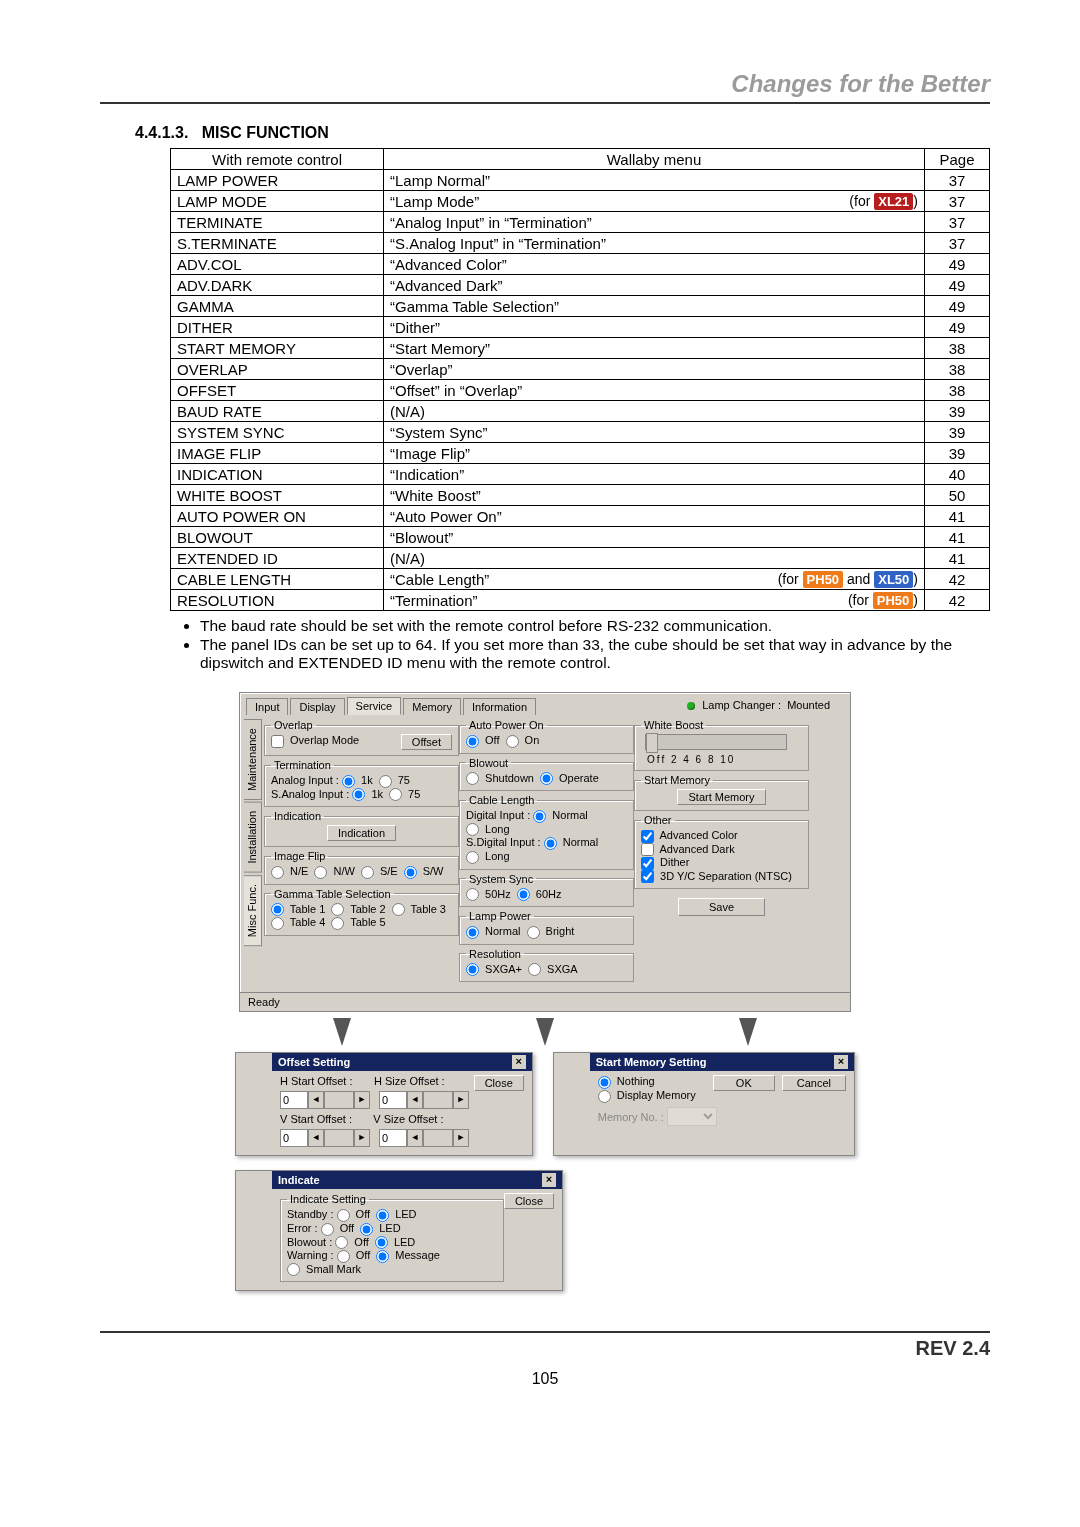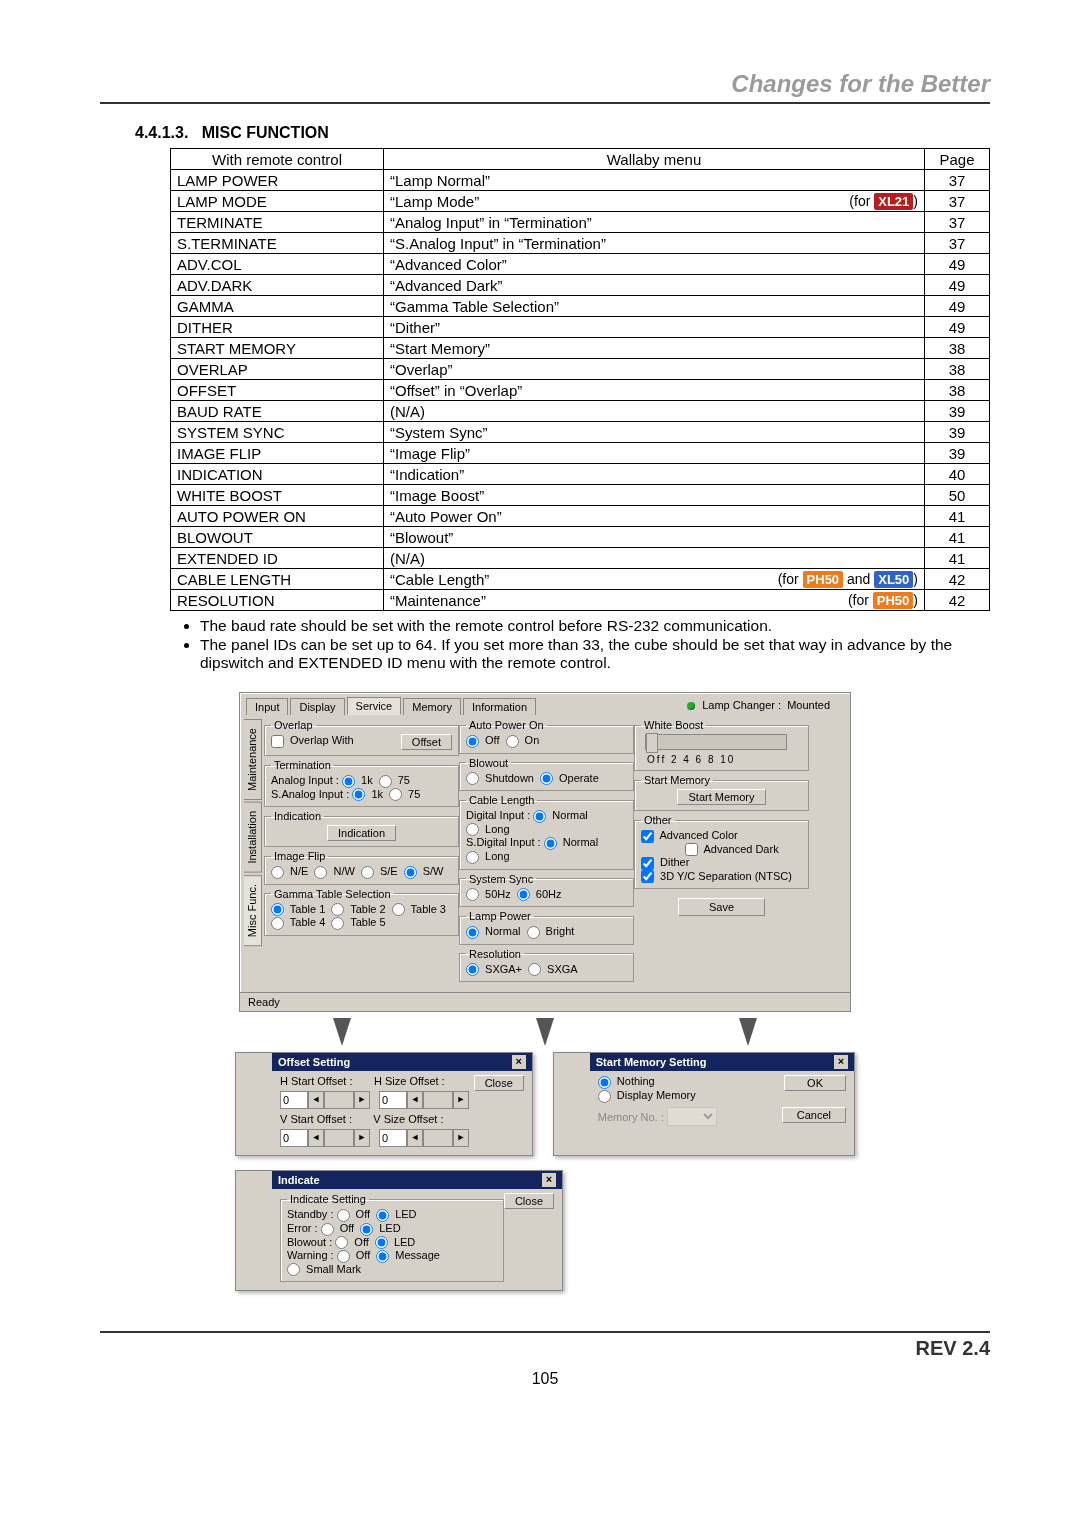--- a/index.html
+++ b/index.html
@@ -221,21 +221,21 @@
           <td class="menu-cell"><span>“Image Flip”</span></td>
           <td class="col-page" style="text-align: center;">39</td>
         </tr>
         <tr>
           <td class="col-remote">INDICATION</td>
           <td class="menu-cell"><span>“Indication”</span></td>
           <td class="col-page" style="text-align: center;">40</td>
         </tr>
         <tr>
           <td class="col-remote">WHITE BOOST</td>
-          <td class="menu-cell"><span>“Image Boost”</span></td>
+          <td class="menu-cell"><span>“White Boost”</span></td>
           <td class="col-page" style="text-align: center;">50</td>
         </tr>
         <tr>
           <td class="col-remote">AUTO POWER ON</td>
           <td class="menu-cell"><span>“Auto Power On”</span></td>
           <td class="col-page" style="text-align: center;">41</td>
         </tr>
         <tr>
           <td class="col-remote">BLOWOUT</td>
           <td class="menu-cell"><span>“Blowout”</span></td>
@@ -246,21 +246,21 @@
           <td class="menu-cell"><span>(N/A)</span></td>
           <td class="col-page" style="text-align: center;">41</td>
         </tr>
         <tr>
           <td class="col-remote">CABLE LENGTH</td>
           <td class="menu-cell"><span>“Cable Length”</span><span class="menu-note" style="float: right;">(for <span class="chip c-orange">PH50</span> and <span class="chip c-blue">XL50</span>)</span></td>
           <td class="col-page" style="text-align: center;">42</td>
         </tr>
         <tr>
           <td class="col-remote">RESOLUTION</td>
-          <td class="menu-cell"><span>“Maintenance”</span><span class="menu-note" style="float: right;">(for <span class="chip c-orange">PH50</span>)</span></td>
+          <td class="menu-cell"><span>“Termination”</span><span class="menu-note" style="float: right;">(for <span class="chip c-orange">PH50</span>)</span></td>
           <td class="col-page" style="text-align: center;">42</td>
         </tr>
       </tbody>
   </table>
 
   <ul class="bullets">
     <li>The baud rate should be set with the remote control before RS-232 communication.</li>
     <li>The panel IDs can be set up to 64. If you set more than 33, the cube should be set that way in advance by the dipswitch and EXTENDED ID menu with the remote control.</li>
   </ul>
 
@@ -281,21 +281,21 @@
     <div class="panel-body">
       <div class="vtabs" id="vtabs">
           <div class="vtab">Maintenance</div>
           <div class="vtab">Installation</div>
           <div class="vtab active">Misc Func.</div>
         </div>
 
       <div class="groups-col gcol">
         <fieldset>
           <legend>Overlap</legend>
-          <label class="ck"><input type="checkbox" style=""> <span>Overlap With</span></label>
+          <label class="ck"><input type="checkbox" style=""> <span>Overlap Mode</span></label>
           <span class="btn" style="float:right">Offset</span>
         </fieldset>
         <fieldset id="fs-term">
           <legend>Termination</legend>
         <div><span>Analog Input :</span> <label class="rd"><input type="radio" name="term0" checked="" style=""> 1k</label><label class="rd"><input type="radio" name="term0" style=""> 75</label></div>
             <div><span>S.Analog Input :</span> <label class="rd"><input type="radio" name="term1" checked="" style=""> 1k</label><label class="rd"><input type="radio" name="term1" style=""> 75</label></div>
           </fieldset>
         <fieldset>
           <legend>Indication</legend>
           <div style="text-align:center"><span class="btn">Indication</span></div>
@@ -327,21 +327,21 @@
           <div class="slider"><div class="thumb"></div></div>
           <div class="ticklabels">Off   2    4    6    8   10</div>
         </fieldset>
         <fieldset>
           <legend>Start Memory</legend>
           <div style="text-align:center"><span class="btn">Start Memory</span></div>
         </fieldset>
         <fieldset id="fs-other">
           <legend>Other</legend>
         <label class="ck" style="display: block;"><input type="checkbox" checked="" style=""> Advanced Color</label>
-            <label class="ck" style="display: block; margin-left: 44px;"><input type="checkbox" style=""> Advanced Dark</label>
+            <label class="ck" style="display: block;"><input type="checkbox" style=""> Advanced Dark</label>
             <label class="ck" style="display: block;"><input type="checkbox" checked="" style=""> Dither</label>
             <label class="ck" style="display: block;"><input type="checkbox" checked="" style=""> 3D Y/C Separation (NTSC)</label>
           </fieldset>
         <div style="text-align:center; margin-top:6px;">
           <span class="btn" style="padding:2px 30px">Save</span>
         </div>
       </div>
     </div>
     <div class="status-bar">Ready</div>
   </div>
@@ -402,21 +402,21 @@
           </div>
         </div>
       </div>
 
       <div class="dialog" style="width:295px">
         <div class="titlebar">
           <span>Start Memory Setting</span>
           <span class="x">×</span>
         </div>
         <div class="body">
-           <div style="float:right; display:flex; flex-direction:column; gap:16px;align-items:flex-end;">
+           <div style="float:right; display:flex; flex-direction:row; gap:7px;align-items:flex-end;">
              <span class="btn" style="padding:1px 22px">OK</span>
              <span class="btn" style="padding:1px 14px">Cancel</span>
            </div>
            <div id="sm-opts">
               <label class="rd" style="display: block;"><input type="radio" name="sm" checked="" style=""> Nothing</label>
               <label class="rd" style="display: block;"><input type="radio" name="sm" style=""> Display Memory</label>
             </div>
            <div class="subrow dim">
              <span>Memory No. :</span>
              <select disabled="" style="width:50px"></select>

